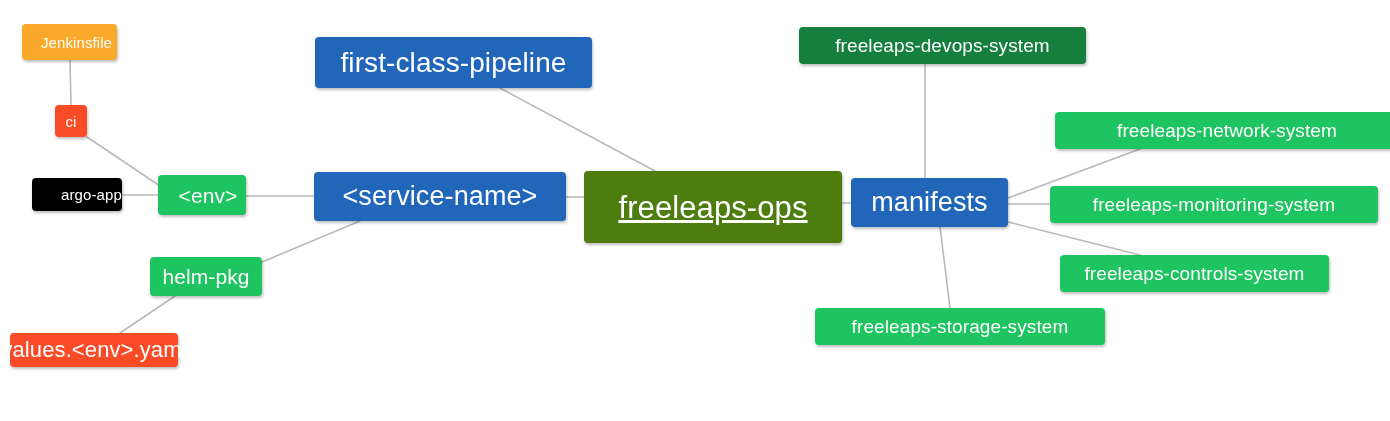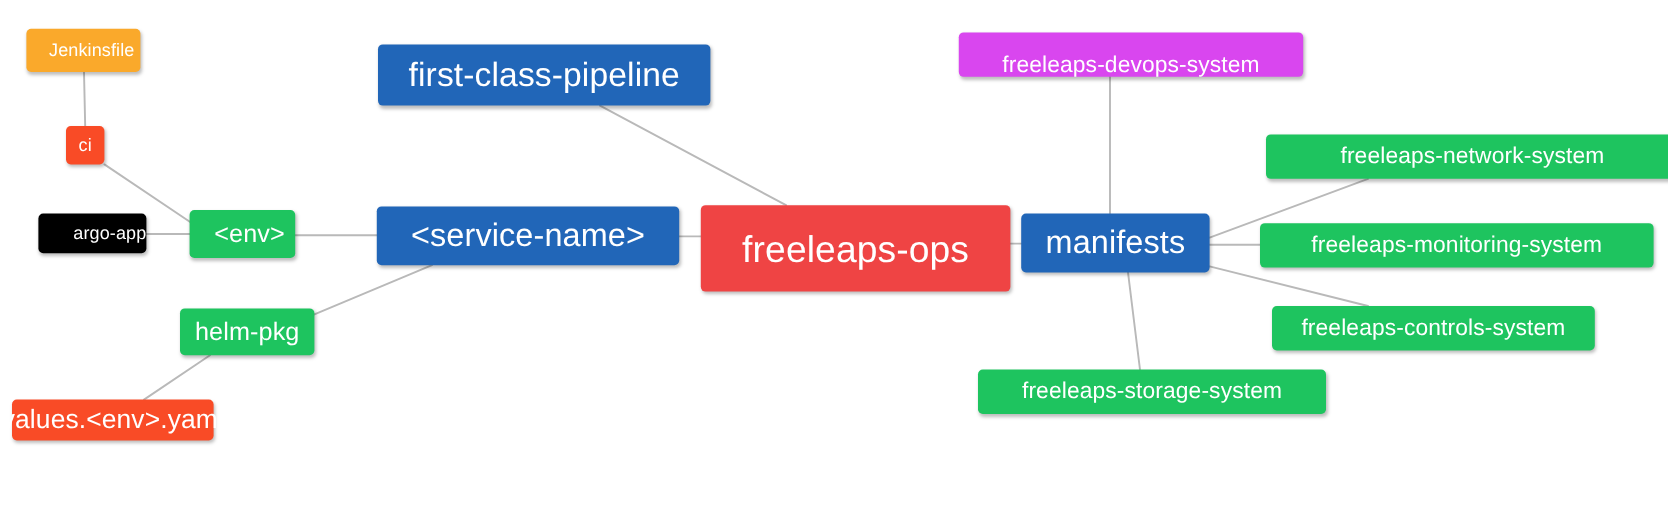--- a/index.html
+++ b/index.html
@@ -85,27 +85,27 @@
       </div>
       <div class="mm-node" style="left: 10px; top: 333px; width: 168px; height: 34px; background: rgb(249, 75, 38); font-size: 22px; color: rgb(255, 255, 255);">
         <span>values.&lt;env&gt;.yaml</span>
       </div>
       <div class="mm-node" style="left: 315px; top: 37px; width: 277px; height: 51px; background: rgb(33, 102, 184); font-size: 28px; color: rgb(255, 255, 255);">
         <span>first-class-pipeline</span>
       </div>
       <div class="mm-node" style="left: 314px; top: 172px; width: 252px; height: 49px; background: rgb(33, 102, 184); font-size: 27px; color: rgb(255, 255, 255);">
         <span>&lt;service-name&gt;</span>
       </div>
-      <div class="mm-node" style="left: 584px; top: 171px; width: 258px; height: 72px; background: #ef4444; font-size: 31px; color: rgb(255, 255, 255);">
+      <div class="mm-node" style="left: 584px; top: 171px; width: 258px; height: 72px; background: #4d7c0f; font-size: 31px; color: rgb(255, 255, 255); text-decoration: underline;">
         <span>freeleaps-ops</span>
       </div>
       <div class="mm-node" style="left: 851px; top: 178px; width: 157px; height: 49px; background: rgb(33, 102, 184); font-size: 27px; color: rgb(255, 255, 255);">
         <span>manifests</span>
       </div>
-      <div class="mm-node" style="left: 799px; top: 27px; width: 287px; height: 37px; background: #d946ef; font-size: 19px; color: rgb(255, 255, 255); align-items: flex-end;">
+      <div class="mm-node" style="left: 799px; top: 27px; width: 287px; height: 37px; background: #15803d; font-size: 19px; color: rgb(255, 255, 255);">
         <span>freeleaps-devops-system</span>
       </div>
       <div class="mm-node" style="left: 1055px; top: 112px; width: 344px; height: 37px; background: rgb(30, 196, 95); font-size: 19px; color: rgb(255, 255, 255);">
         <span>freeleaps-network-system</span>
       </div>
       <div class="mm-node" style="left: 1050px; top: 186px; width: 328px; height: 37px; background: rgb(30, 196, 95); font-size: 19px; color: rgb(255, 255, 255);">
         <span>freeleaps-monitoring-system</span>
       </div>
       <div class="mm-node" style="left: 1060px; top: 255px; width: 269px; height: 37px; background: rgb(30, 196, 95); font-size: 19px; color: rgb(255, 255, 255);">
         <span>freeleaps-controls-system</span>

